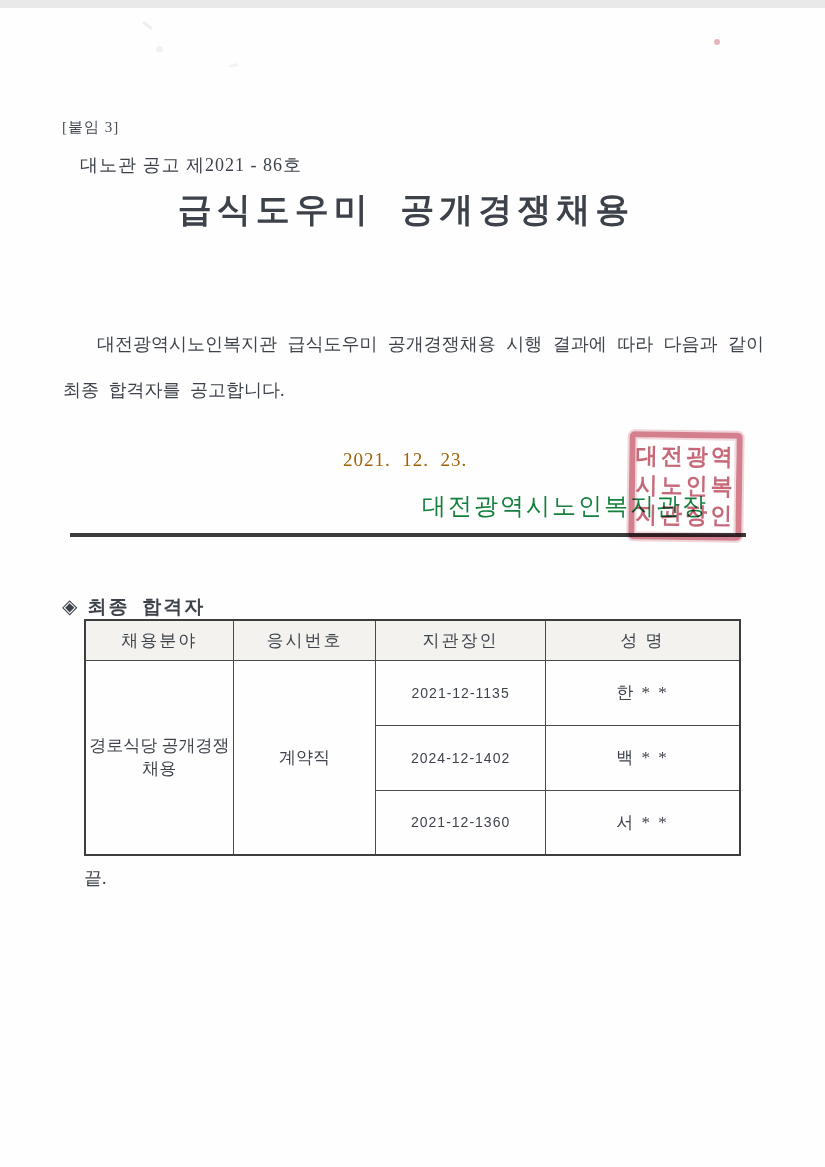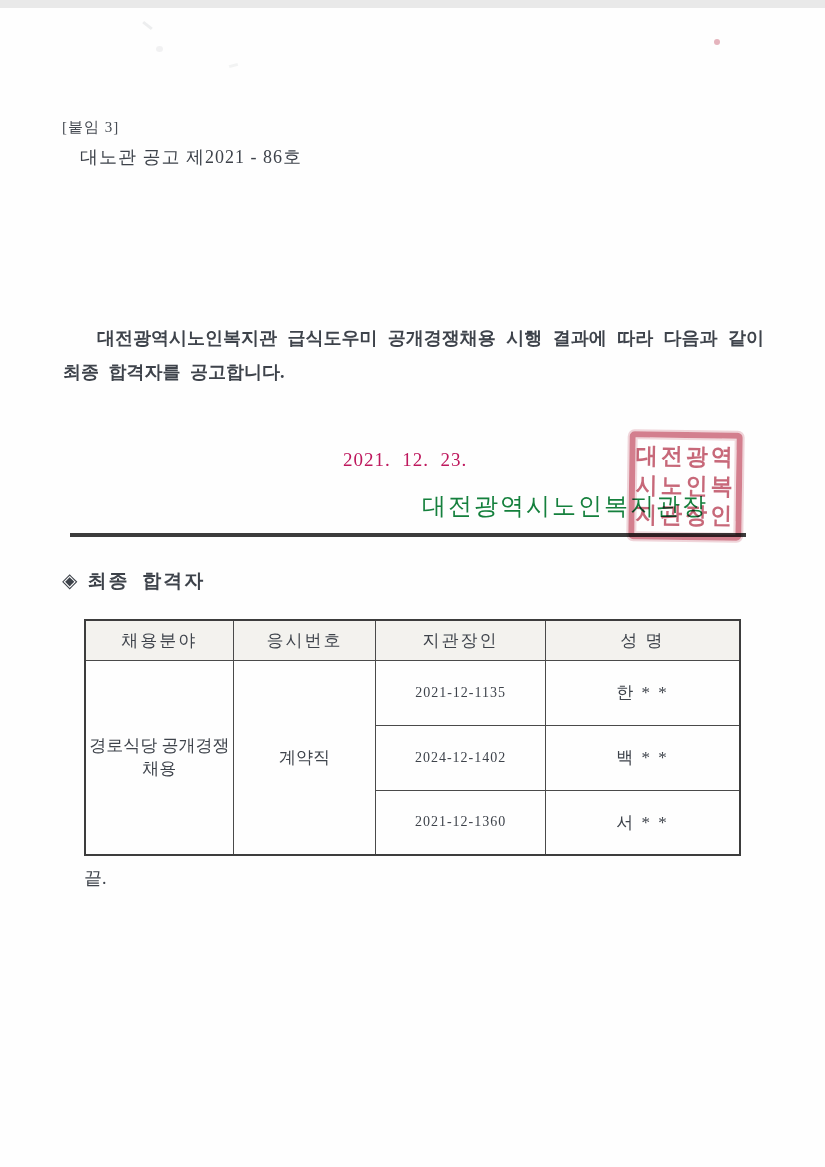--- a/index.html
+++ b/index.html
@@ -12,40 +12,40 @@
     background: #fefefe;
     overflow: hidden;
     font-family: "Liberation Serif", "DejaVu Serif", serif;
     color: #3e434b;
   }
   .attachment-label {
     position: absolute; left: 62px; top: 110px;
     font-size: 15px; letter-spacing: 1px; color: #474c54;
   }
   .notice-number {
-    position: absolute; left: 80px; top: 137px;
+    position: absolute; left: 80px; top: 145px;
     font-size: 18px; letter-spacing: 1px; color: #3d424a;
   }
   .doc-title {
     position: absolute; left: 0; top: 176px; width: 812px;
     text-align: center;
   }
   .doc-title .line {
     font-size: 34px; font-weight: bold; letter-spacing: 5px;
     word-spacing: 14px; color: #3d424a; line-height: 52px;
   }
   .body-paragraph {
     position: absolute; left: 63px; top: 313px; width: 701px;
-    font-size: 18px; line-height: 34px; text-align: justify;
-    text-indent: 34px; word-spacing: 5px; color: #3e434b; font-weight: bold;
+    font-size: 18px; line-height: 46px; text-align: justify;
+    text-indent: 34px; word-spacing: 5px; color: #3e434b;
   }
   .date-line {
     position: absolute; left: 0; top: 441px; width: 810px;
     text-align: center; font-size: 19px; letter-spacing: 1px;
-    white-space: pre; color: #be185d;
+    white-space: pre; color: #a16207;
   }
   .issuer-line {
     position: absolute; top: 482px; right: 117px;
     font-size: 24px; letter-spacing: 2px; color: #15803d;
     z-index: 1;
   }
   .stamp {
     position: absolute; left: 629px; top: 424px; width: 113px; height: 108px;
     border: 6px solid rgba(197, 86, 106, 0.75);
     border-radius: 5px;
@@ -62,35 +62,34 @@
     line-height: 28px;
     letter-spacing: 3px;
     color: rgba(190, 77, 98, 0.85);
     transform: scaleY(1.05);
   }
   .rule {
     position: absolute; left: 70px; top: 525px; width: 676px; height: 4px;
     background: #3c3c3c; z-index: 2;
   }
   .section-heading {
-    position: absolute; left: 62px; top: 560px;
+    position: absolute; left: 62px; top: 586px;
     font-size: 19px; letter-spacing: 2px; word-spacing: 6px;
     color: #3d424a; font-weight: bold;
   }
   .section-heading .bullet { font-size: 20px; margin-right: 8px; color: #3d424a; font-weight: normal; }
   .result-table {
     position: absolute; left: 84px; top: 611px; width: 657px;
     border-collapse: collapse;
     font-size: 17px; color: #3e434b;
   }
   .result-table th, .result-table td {
     border: 1px solid #4a4a4a;
     text-align: center; vertical-align: middle;
     font-weight: normal;
-    font-family: Liberation Serif, serif;
   }
   .result-table { border: 2px solid #3d3d3d; }
   .result-table thead th {
     height: 40px; background: #f3f2ee; letter-spacing: 2px;
   }
   .result-table tbody td { height: 65px; }
   .cell-number {
     font-family: "Liberation Sans", "DejaVu Sans", sans-serif;
     font-size: 14px; letter-spacing: 1px;
   }
@@ -114,20 +113,21 @@
   <span class="speck speck-1"></span>
   <span class="speck speck-2"></span>
   <span class="speck speck-3"></span>
   <span class="speck speck-4"></span>
 
   <div class="attachment-label">[붙임 3]</div>
 
   <div class="notice-number">대노관 공고 제2021 - 86호</div>
 
   <div class="doc-title">
+    <div class="line">급식도우미 공개경쟁채용</div>
   </div>
 
   <div class="body-paragraph">대전광역시노인복지관 급식도우미 공개경쟁채용 시행 결과에 따라 다음과 같이 최종 합격자를 공고합니다.</div>
 
   <div class="date-line">2021.  12.  23.</div>
 
   <div class="issuer-line">대전광역시노인복지관장</div>
 
   <div class="stamp">
     <div class="stamp-text">

